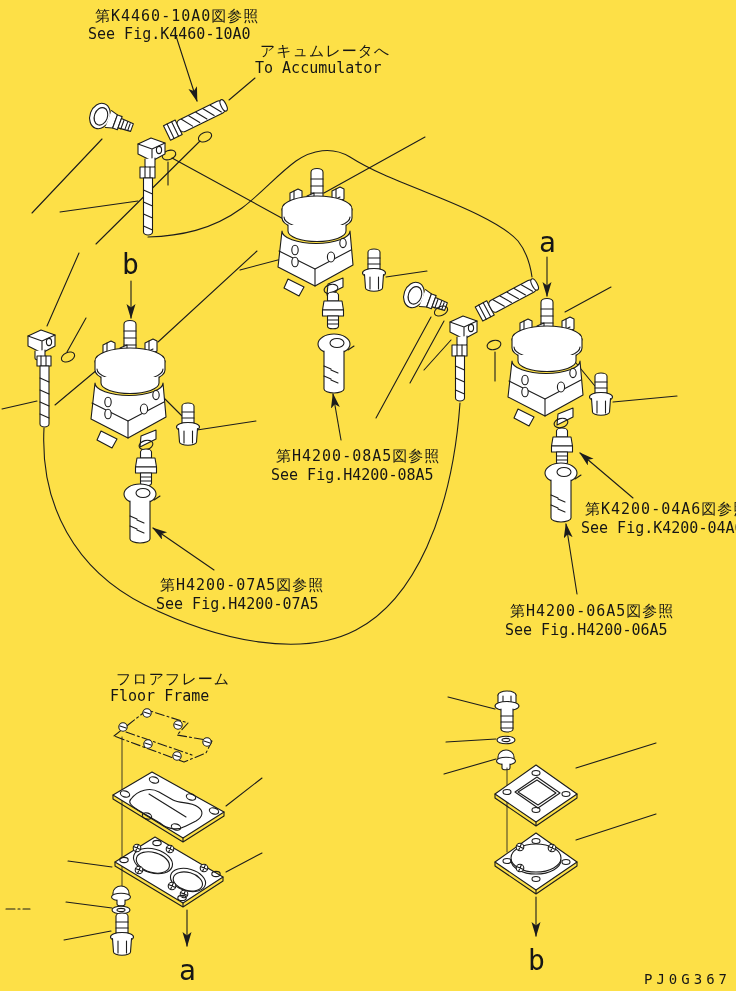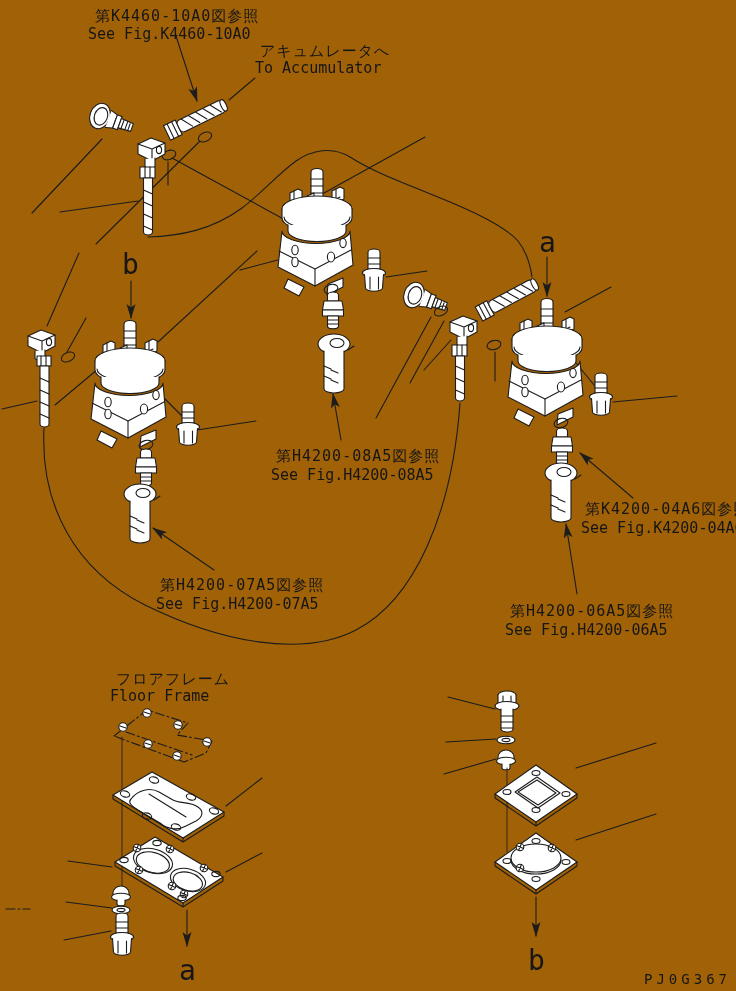--- a/index.html
+++ b/index.html
@@ -1,16 +1,16 @@
 <!DOCTYPE html>
 <html><head>
 <meta charset="utf-8">
 <style>
   html,body{margin:0;padding:0;background:#ffffff}
-  .stage{position:relative;width:736px;height:991px;background:#a16207;overflow:hidden}
+  .stage{position:relative;width:736px;height:991px;background:#fde047;overflow:hidden}
   #dwg{display:block}
   #dwg path,#dwg line,#dwg ellipse,#dwg circle,#dwg rect,#dwg polygon,#dwg polyline{
     stroke:#1c1c1c;stroke-width:1.1;fill:none;stroke-linecap:round;stroke-linejoin:round}
   #dwg .f{fill:#ffffff}
   #dwg .thin{stroke-width:0.85}
   #dwg .dd{stroke-dasharray:9 3 2 3}
   #dwg text{stroke:none;fill:#161616;font-family:"DejaVu Sans Mono","Liberation Mono",monospace}
   #dwg text.tjp{font-size:15px;letter-spacing:1px;font-family:"DejaVu Sans Mono","Liberation Mono",monospace,sans-serif}
   #dwg text.ten{font-size:15px;letter-spacing:0px}
   #dwg text.mark{font-size:28px}

